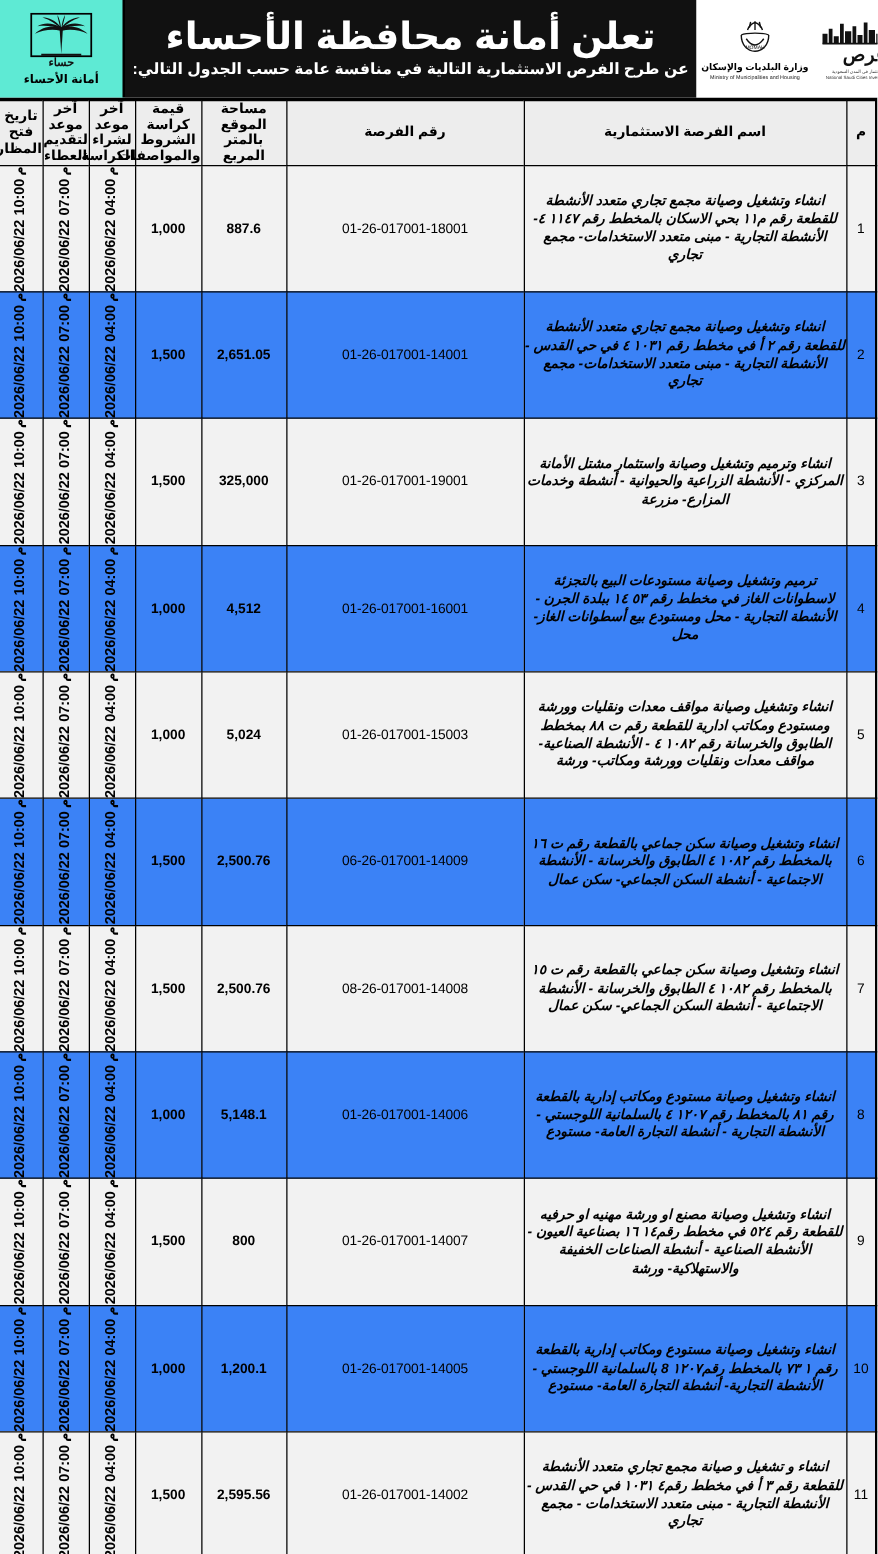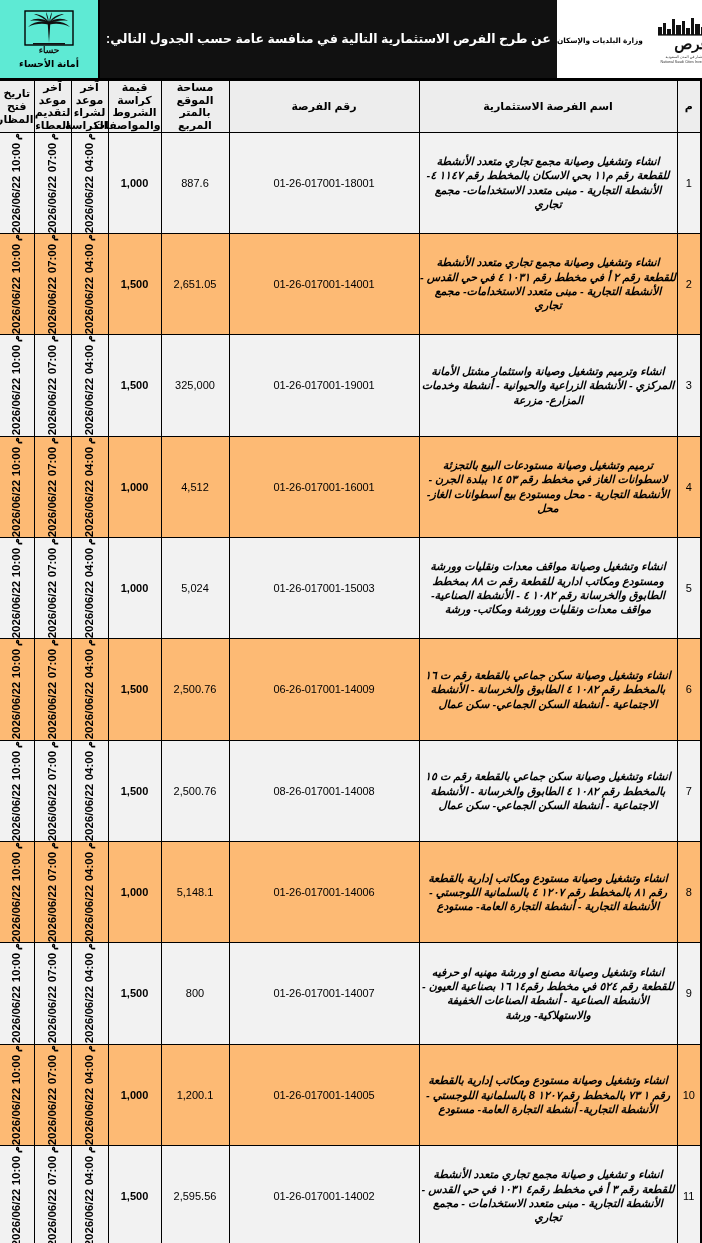--- a/index.html
+++ b/index.html
@@ -80,21 +80,21 @@
     background:#fff;
     display:flex;
     flex-direction:row-reverse;
     align-items:center;
     justify-content:center;
     gap:10px;
     box-sizing:border-box;
     padding:0 6px;
   }
   .mom-block{
-    display:flex;flex-direction:row;align-items:center;width:78px;
+    display:flex;flex-direction:column;align-items:center;width:78px;justify-content:flex-end;
   }
   .mom-mark{width:34px;height:32px;display:block;}
   .mom-ar{font-size:7.4px;font-weight:bold;margin-top:2px;white-space:nowrap;}
   .mom-en{font-size:4.3px;margin-top:1px;white-space:nowrap;color:#222;}
   .furas-block{
     display:flex;flex-direction:column;align-items:center;width:76px;
   }
   .furas-mark{width:70px;height:40px;display:block;}
   .furas-en{font-size:3.6px;margin-top:2px;text-align:center;line-height:1.35;color:#333;}
 
@@ -150,21 +150,21 @@
     direction:rtl;
     font-style:italic;
   }
   td.opp{
     font-size:12.5px;
     font-weight:normal;
     letter-spacing:-0.1px;
     direction:ltr;
     font-family:"Liberation Sans",sans-serif;
   }
-  td.area{font-size:13px;font-weight:normal;direction:ltr;}
+  td.area{font-size:13px;font-weight:bold;direction:ltr;}
   td.fee{font-size:13px;font-weight:bold;direction:ltr;margin-left:20px;}
 
   td.dt{
     padding:0;
     height:inherit;
   }
   .vert{
     writing-mode:vertical-rl;
     transform:rotate(180deg);
     display:flex;
@@ -177,21 +177,21 @@
     font-weight:bold;
     white-space:nowrap;
     line-height:1;
     direction:ltr;
   }
   .vert .d{letter-spacing:0px;}
   .vert .t{letter-spacing:0px;}
   .vert .mr{font-size:10px;}
 
   tbody tr.odd td{background:#f2f2f2;}
-  tbody tr.even td{background:#fdba74;}
+  tbody tr.even td{background:#3b82f6;}
 </style>
 </head>
 <body>
 
 <div class="page">
 
   <div class="header">
 
     <div class="logo-ahsa">
       <svg class="ahsa-mark" viewBox="0 0 56 47">
@@ -207,20 +207,21 @@
           <path d="M27.2 12 C26 7 25 4 25 2 C26.6 5 27.4 8.4 27.8 12 Z"></path>
           <path d="M28.8 12 C30 7 31 4 31 2 C29.4 5 28.6 8.4 28.2 12 Z"></path>
         </g>
         <rect x="12" y="33" width="32" height="1.6" fill="#111"></rect>
         <text x="28" y="42.5" font-size="9" font-weight="bold" text-anchor="middle" fill="#111" font-family="Liberation Sans, sans-serif">حساء</text>
       </svg>
       <div class="ahsa-caption">أمانة الأحساء</div>
     </div>
 
     <div class="banner">
+      <div class="banner-title">تعلن أمانة محافظة الأحساء</div>
       <div class="banner-sub">عن طرح الفرص الاستثمارية التالية في منافسة عامة حسب الجدول التالي:</div>
     </div>
 
     <div class="logo-ministry">
       <div class="mom-block">
         <svg class="mom-mark" viewBox="0 0 34 32">
           <g stroke="#111" stroke-width="1.1" fill="none">
             <path d="M17 2 L17 9"></path>
             <path d="M17 3 C14 4 12 6 11 9"></path>
             <path d="M17 3 C20 4 22 6 23 9"></path>

